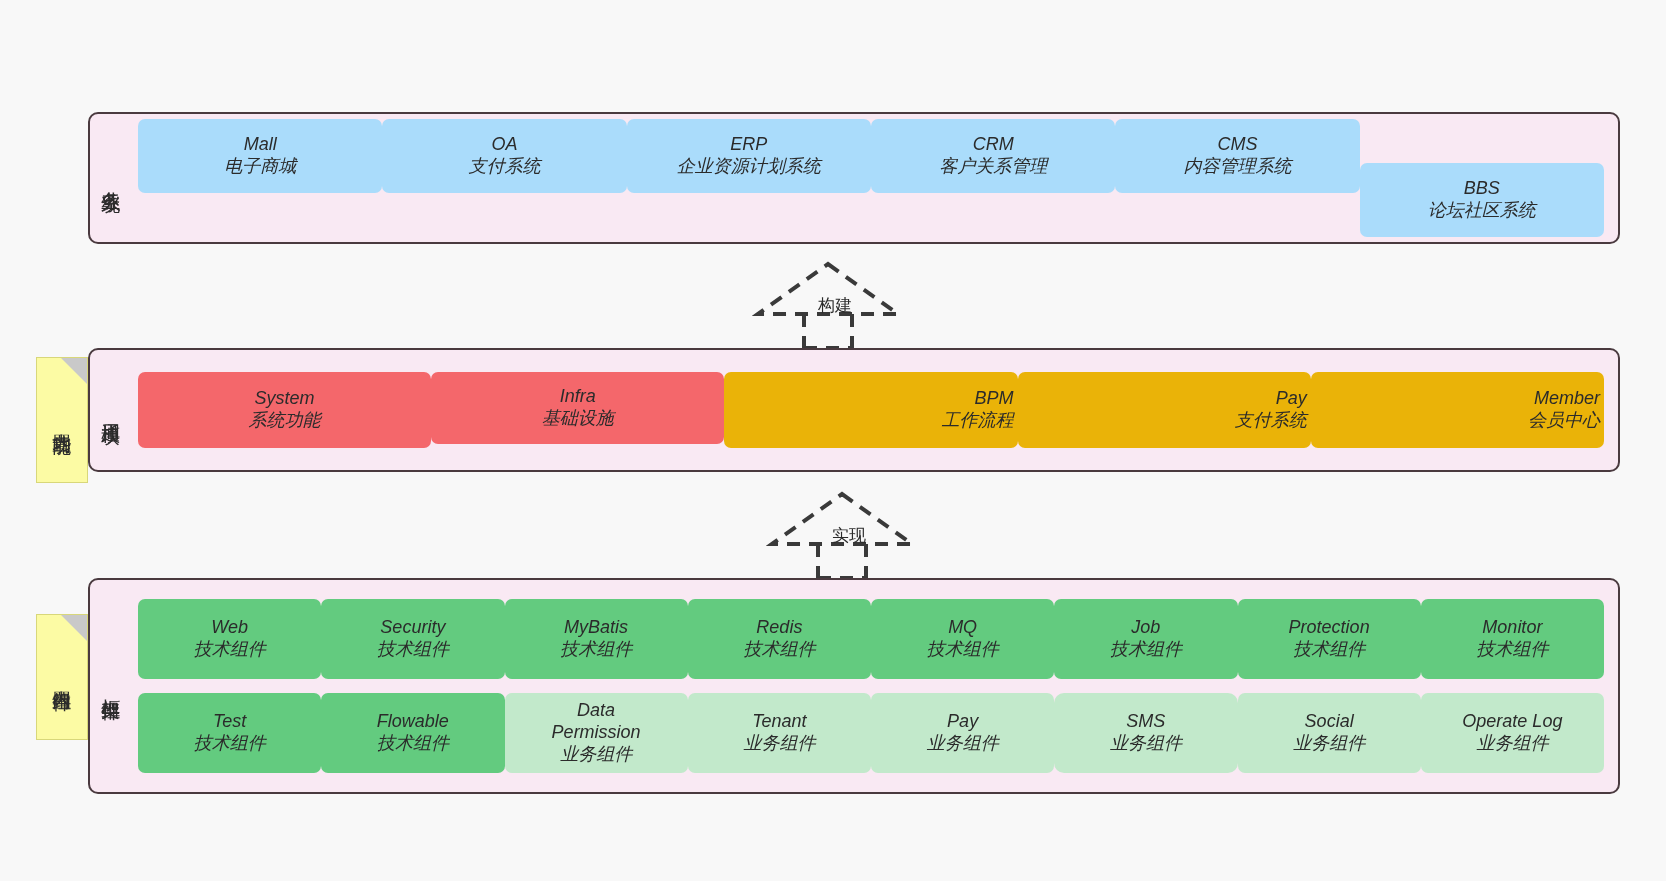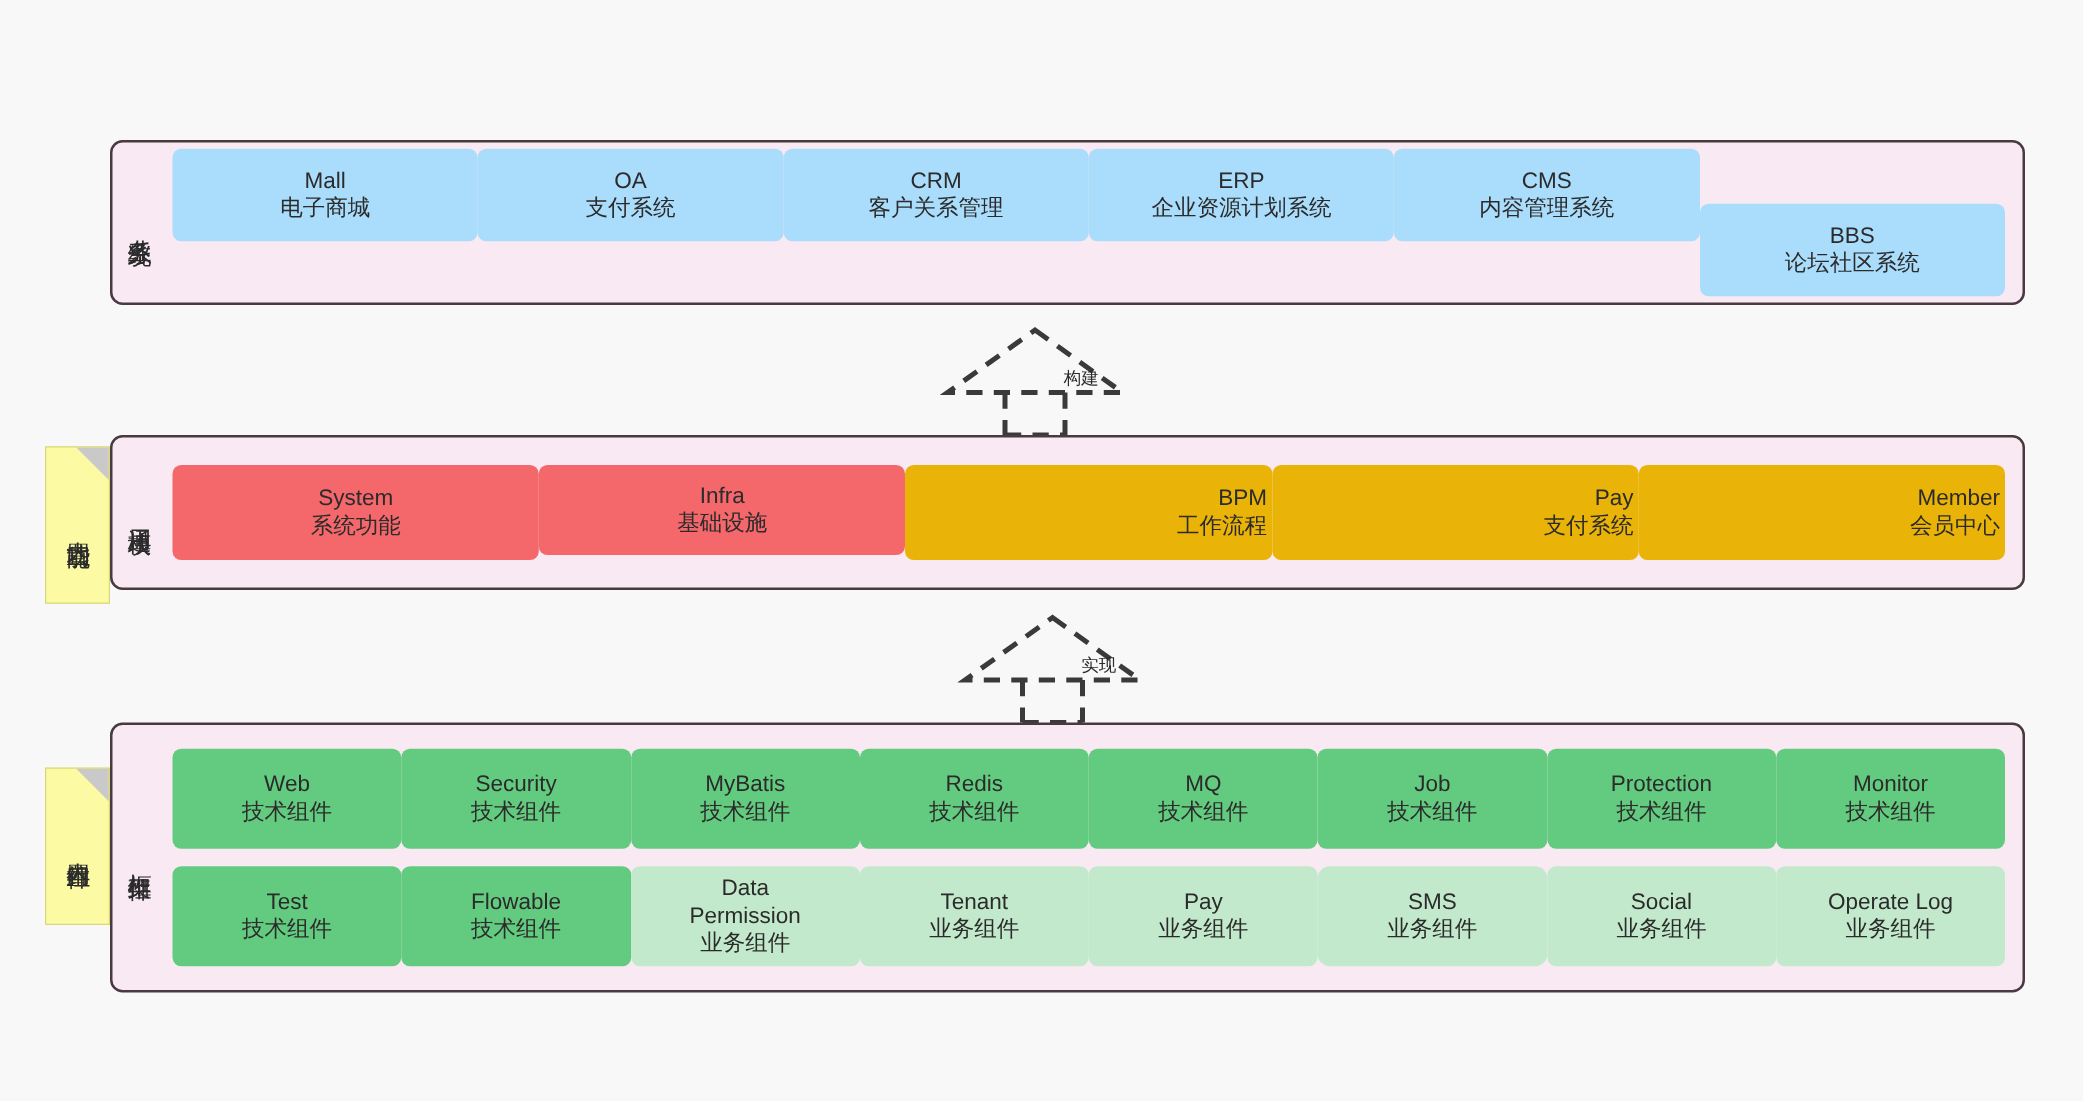--- a/index.html
+++ b/index.html
@@ -47,20 +47,21 @@
   .layer-body {
     flex: 1 1 auto;
     display: flex;
     flex-direction: column;
     justify-content: center;
     gap: 14px;
     padding: 0 14px 0 6px;
   }
   .row {
     display: flex;
+    font-style: italic;
   }
   .cell {
     flex: 1 1 0;
     border-radius: 7px;
     display: flex;
     flex-direction: column;
     align-items: center;
     justify-content: center;
     text-align: center;
     font-size: 18px;
@@ -107,51 +108,50 @@
     border-left: 26px solid transparent;
   }
 
   
   .arrow {
     position: absolute;
     pointer-events: none;
   }
   .arrow-label {
     position: absolute;
-    font-size: 14px;
+    font-size: 17px;
     color: #2b2b2b;
     user-select: none;
     white-space: nowrap;
-    margin-left: 33px;
   }
 </style>
 </head>
 <body>
 
 <div class="canvas">
 
   <div class="layer" id="layer-business" style="left:88px; top:112px; width:1532px; height:132px;">
     <div class="layer-title">业务系统</div>
     <div class="layer-body">
       <div class="row">
         <div class="cell c-blue" style="height:74px;">
           <span class="t1">Mall</span>
           <span class="t2">电子商城</span>
         </div>
         <div class="cell c-blue" style="height:74px;">
           <span class="t1">OA</span>
           <span class="t2">支付系统</span>
         </div>
         <div class="cell c-blue" style="height:74px;">
+          <span class="t1">ERP</span>
+          <span class="t2">企业资源计划系统</span>
+        </div>
+        <div class="cell c-blue" style="height:74px;">
           <span class="t1">CRM</span>
           <span class="t2">客户关系管理</span>
-        </div>
-        <div class="cell c-blue" style="height:74px;">
-          <span class="t1">ERP</span>
-          <span class="t2">企业资源计划系统</span>
         </div>
         <div class="cell c-blue" style="height:74px;">
           <span class="t1">CMS</span>
           <span class="t2">内容管理系统</span>
         </div>
         <div class="cell c-blue" style="height:74px;margin-top:44px;">
           <span class="t1">BBS</span>
           <span class="t2">论坛社区系统</span>
         </div>
       </div>

